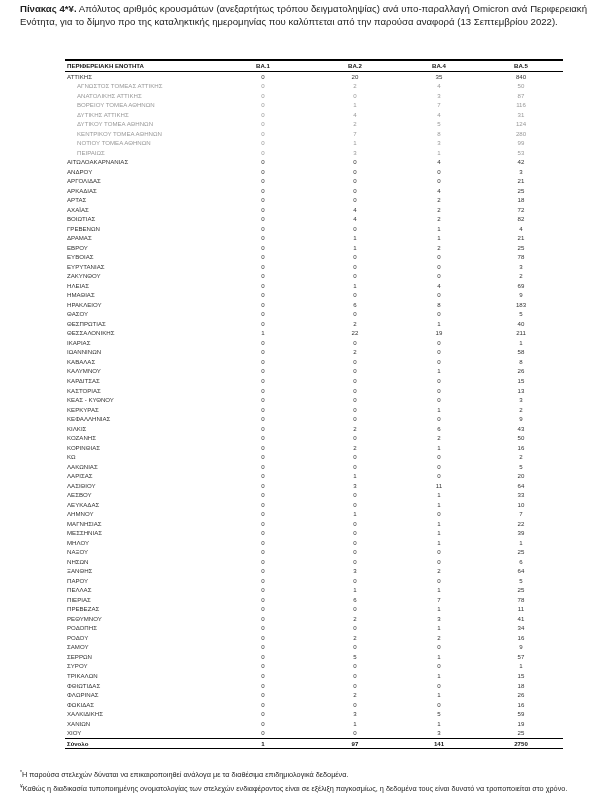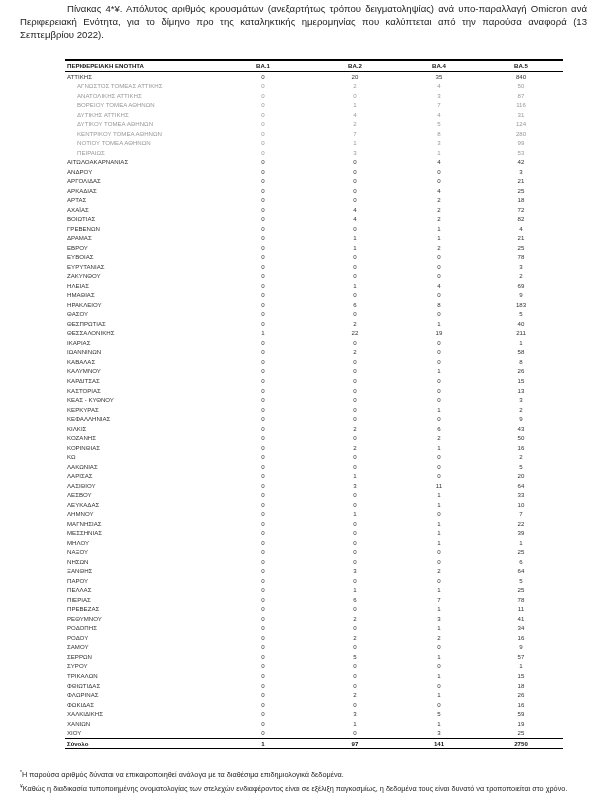--- a/index.html
+++ b/index.html
@@ -1,18 +1,18 @@
 <!DOCTYPE html>
 <html><head>
 <meta charset="utf-8">
 <style>
   html, body { margin:0; padding:0; background:#ffffff; }
   body { width:607px; height:808px; position:relative; overflow:hidden; font-family:"Liberation Sans", sans-serif; color:#222; }
   .caption { position:absolute; left:20px; top:2px; width:567px; font-size:9.6px; line-height:13px; text-align:justify; color:#222; }
-  .caption b { font-weight:normal;margin-left:47px; }
+  .caption b { font-weight:bold; }
   table.t { position:absolute; left:65px; top:59px; width:498px; border-collapse:collapse; font-size:6.1px; line-height:9.5px; }
   table.t th { font-weight:bold; text-align:center; padding:0; height:9px; border-top:2px solid #000; border-bottom:1.5px solid #000; color:#111; }
   table.t th.name { text-align:left; padding-left:2px; }
   table.t td { padding:0; height:9.52px; text-align:center; color:#333; }
   table.t td.name { text-align:left; padding-left:2px; }
   table.t tr.sub td { color:#999; }
   table.t tr.sub td.name { padding-left:12px; }
   table.t tr.total td { font-weight:bold; border-top:1.5px solid #000; border-bottom:1.5px solid #000; color:#111; height:9px; }
   col.c0 { width:150px; } col.c1 { width:96px; } col.c2 { width:88px; } col.c3 { width:80px; } col.c4 { width:84px; }
   .notes { position:absolute; left:20px; top:767px; width:567px; font-size:7.3px; line-height:10.5px; color:#222; text-align:justify; }
@@ -539,15 +539,15 @@
       <td class="name">Σύνολο</td>
       <td>1</td>
       <td>97</td>
       <td>141</td>
       <td>2750</td>
     </tr>
   </tfoot>
 </table>
 
 <div class="notes">
-  <div><sup>*</sup><span>Η παρούσα αριθμός δύναται να επικαιροποιηθεί ανάλογα με τα διαθέσιμα επιδημιολογικά δεδομένα.</span></div>
+  <div><sup>*</sup><span>Η παρούσα στελεχών δύναται να επικαιροποιηθεί ανάλογα με τα διαθέσιμα επιδημιολογικά δεδομένα.</span></div>
   <div><sup>¥</sup><span>Καθώς η διαδικασία τυποποιημένης ονοματολογίας των στελεχών ενδιαφέροντος είναι σε εξέλιξη παγκοσμίως, η δεδομένα τους είναι δυνατό να τροποποιείται στο χρόνο.</span></div>
 </div>
 
 </body></html>

